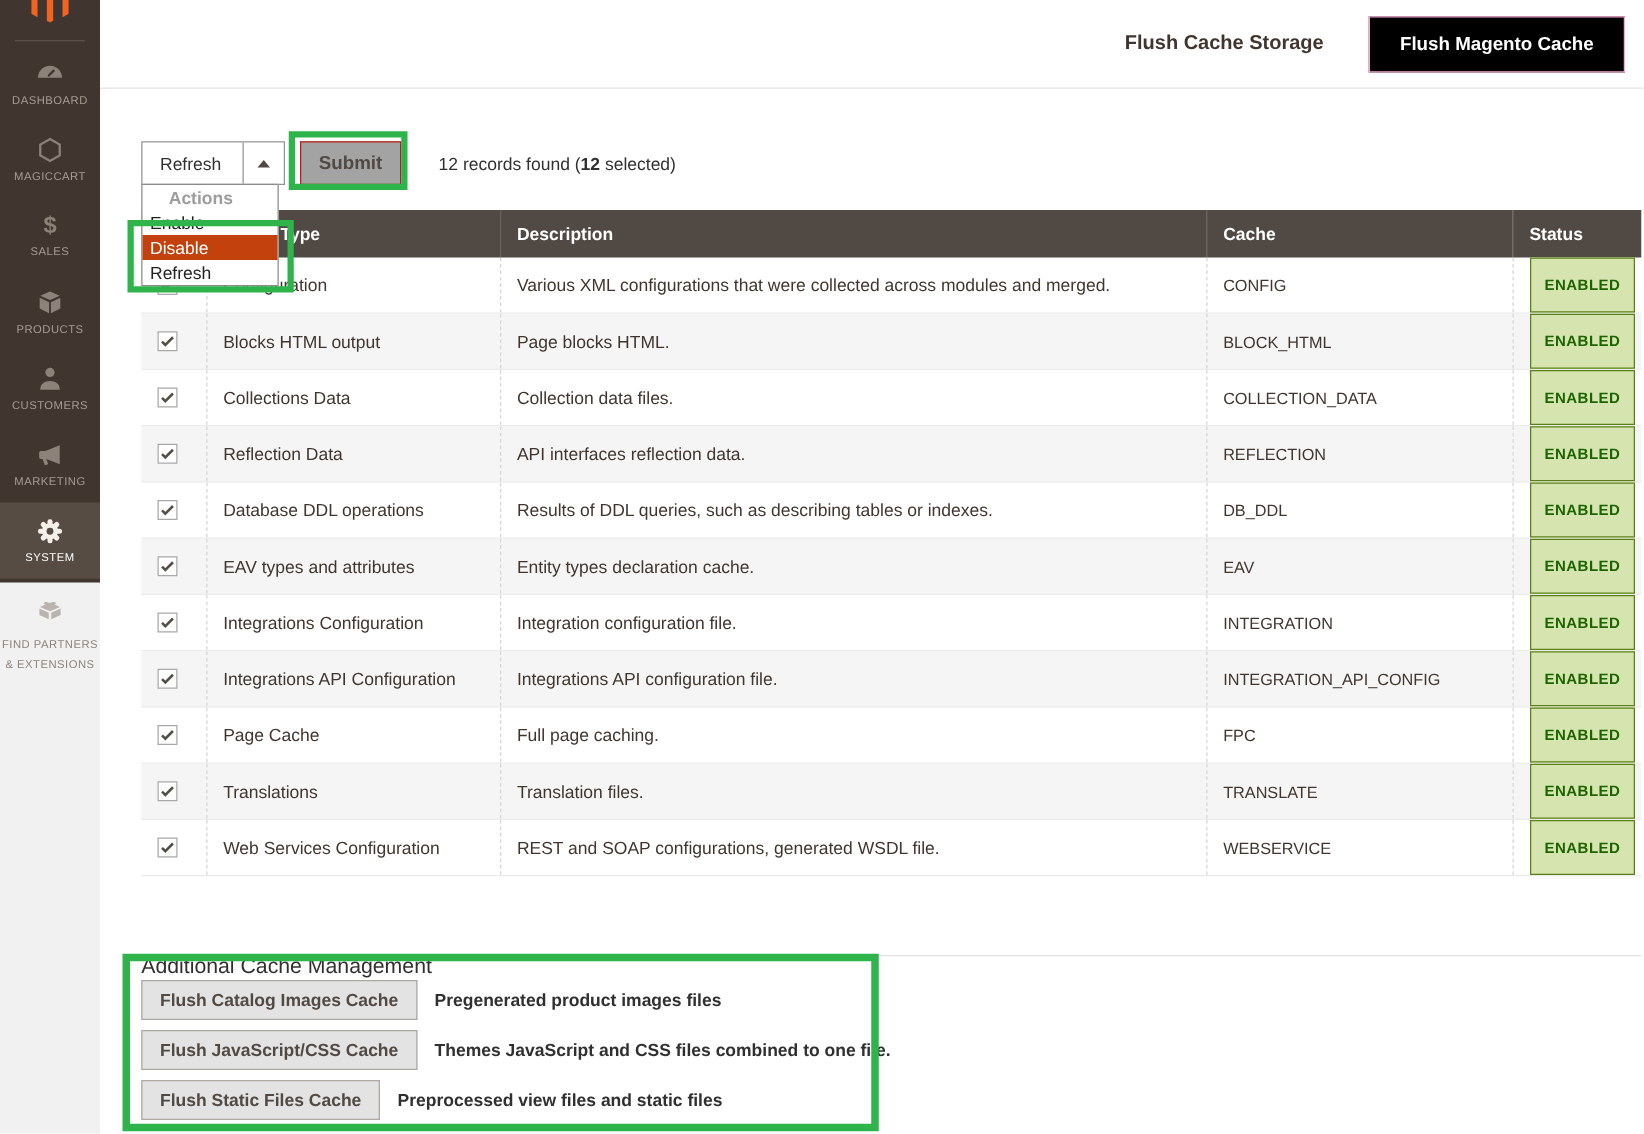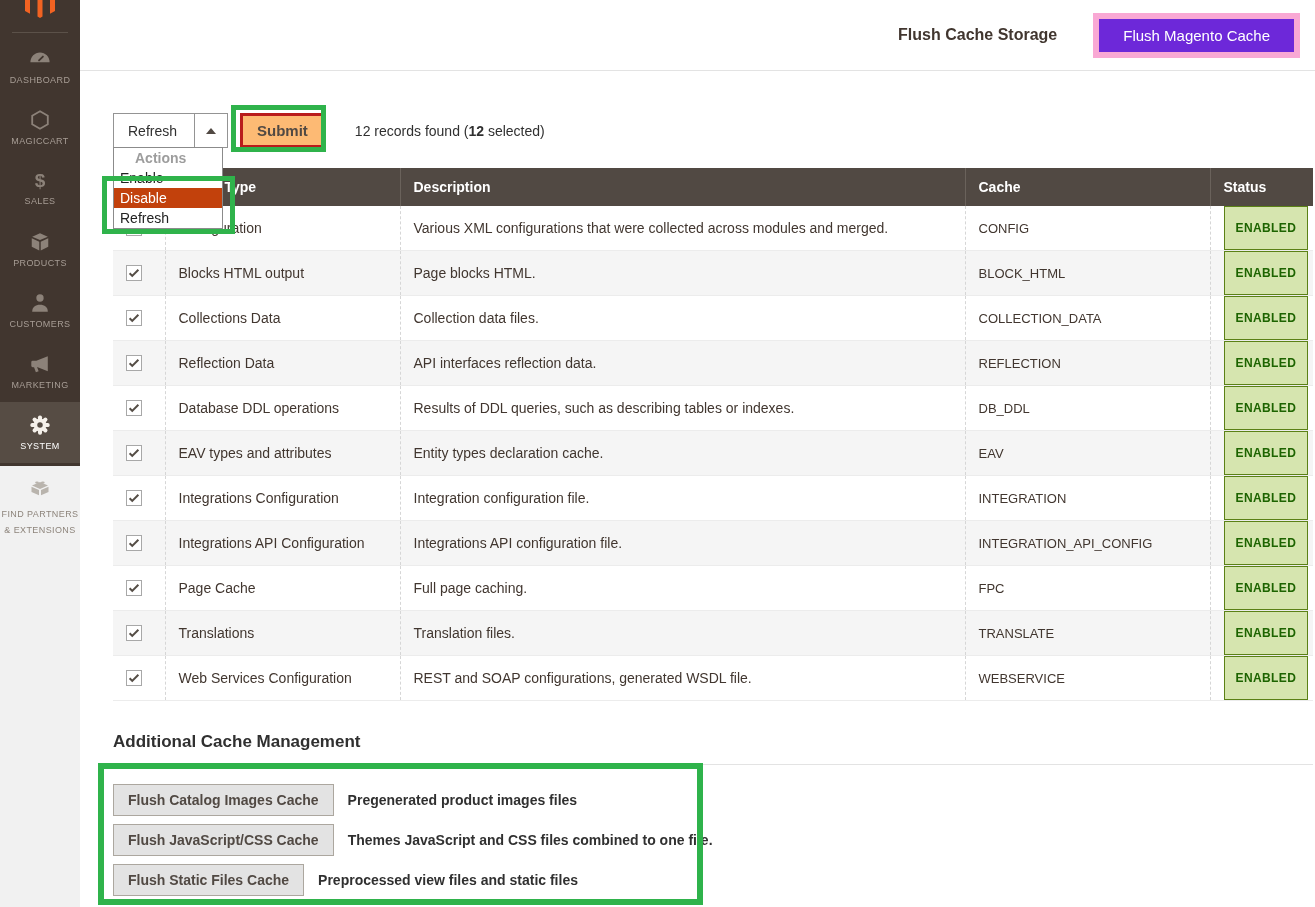--- a/index.html
+++ b/index.html
@@ -22,30 +22,30 @@
   .partners{position:absolute;top:476px;left:0;width:80px;display:flex;flex-direction:column;align-items:center;gap:5px;cursor:pointer;}
   .partners .nav-label{color:#8d847b;}
 
   
   .content{position:absolute;left:80px;top:0;width:1235px;height:907px;background:#fff;}
 
   .page-actions{position:absolute;top:0;left:0;width:100%;height:71px;box-sizing:border-box;
      border-bottom:1px solid #e3e3e3;display:flex;align-items:center;justify-content:flex-end;
      gap:30px;padding-right:15px;}
   .btn-tertiary{background:none;border:none;font-family:inherit;font-size:16px;font-weight:600;color:#41362f;cursor:pointer;}
-  .btn-primary{background:#6d28d9;border:6px solid #f9a8d4;color:#fff;font-family:inherit;
-     font-size:15px;font-weight:400;padding:0 24px;height:45px;cursor:pointer;}
+  .btn-primary{background:#000000;border:1px solid #f9a8d4;color:#fff;font-family:inherit;
+     font-size:15px;font-weight:700;padding:0 24px;height:45px;cursor:pointer;}
 
   .toolbar{position:absolute;top:113px;left:33px;display:flex;align-items:center;}
   .action-select{width:115px;height:35px;box-sizing:border-box;border:1px solid #949494;background:#fff;
      display:flex;cursor:pointer;}
   .select-value{flex:1;display:flex;align-items:center;padding-left:14px;font-size:14px;color:#303030;}
   .select-arrow{width:32px;border-left:1px solid #949494;display:flex;align-items:center;justify-content:center;}
   .tri-up{width:0;height:0;border-left:5px solid transparent;border-right:5px solid transparent;border-bottom:6px solid #514943;}
-  .submit-btn{margin-left:12px;height:35px;padding:0 14px;background:#fdba74;border:3px solid #b91c1c;
+  .submit-btn{margin-left:12px;height:35px;padding:0 14px;background:#a3a3a3;border:1px solid #b91c1c;
      font-family:inherit;font-size:15px;font-weight:600;color:#514943;cursor:pointer;}
   .records{margin-left:30px;font-size:14px;color:#303030;}
   .records b{font-weight:bold;}
 
   
   table.grid{position:absolute;top:168px;left:33px;width:1200px;border-collapse:collapse;table-layout:fixed;}
   .grid th{background:#514943;color:#fff;font-size:14px;font-weight:bold;text-align:left;
      height:38px;padding:0 0 0 13px;box-sizing:border-box;}
   .grid th + th{border-left:1px solid #6a625b;}
   .grid td{height:40px;padding:0 0 0 13px;box-sizing:border-box;font-size:14px;color:#41362f;}
@@ -53,21 +53,21 @@
   .grid tbody tr{border-bottom:1px solid #ececec;}
   .grid tbody tr:nth-of-type(even){background:#f5f5f5;}
   .col-cb{width:52px;}.col-type{width:235px;}.col-desc{width:565px;}.col-tags{width:245px;}.col-status{width:103px;}
   .grid td.tags-cell{font-size:13px;}
   .cb{width:16px;height:16px;box-sizing:border-box;border:1px solid #a8a8a8;background:#fff;
      display:flex;align-items:center;justify-content:center;cursor:pointer;}
   .badge{display:inline-block;padding:14px 11px;background:#d6e5af;border:1px solid #5b8116;
      color:#1d6400;font-size:12px;font-weight:bold;letter-spacing:.4px;}
 
   
-  .section-title{position:absolute;top:732px;left:33px;font-size:17px;font-weight:bold;color:#303030;}
+  .section-title{position:absolute;top:763px;left:33px;font-size:17px;font-weight:normal;color:#303030;}
   .flush-rows{position:absolute;top:784px;left:33px;}
   .flush-row{display:flex;align-items:center;gap:14px;margin-bottom:8px;height:32px;}
   .flush-btn{height:32px;padding:0 14px;background:#e3e3e3;border:1px solid #aca79f;
      font-family:inherit;font-size:14px;font-weight:600;color:#514943;cursor:pointer;white-space:nowrap;}
   .flush-desc{font-size:14px;font-weight:bold;color:#303030;}
 
   
   .hr-line{position:absolute;left:113px;top:764px;width:1200px;height:1px;background:#e3e3e3;z-index:1;}
   .dropdown-list{position:absolute;left:113px;top:147px;width:110px;box-sizing:border-box;
      background:#fff;border:1px solid #8b8b8b;z-index:10;}

